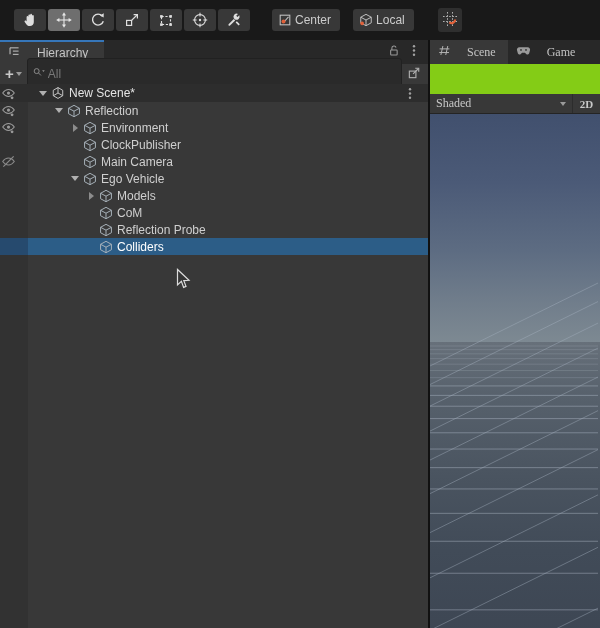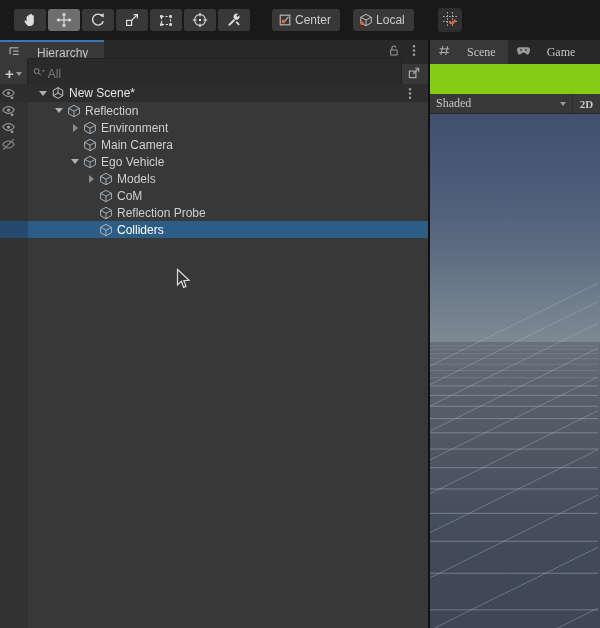--- a/index.html
+++ b/index.html
@@ -287,20 +287,34 @@
               <span class="obj-icon">
                 <svg width="14" height="14" viewBox="0 0 16 16" fill="none" stroke="#aab4bc" stroke-width="1.1">
                   <path d="M8 1.5 L14.2 4.9 V11.1 L8 14.5 L1.8 11.1 V4.9 Z"></path>
                   <path d="M1.8 4.9 L8 8.2 L14.2 4.9 M8 8.2 V14.5"></path>
                 </svg>
               </span>
               <span class="lbl">Environment</span>
             </div>
           </div>
           <div class="trow">
+            <div class="gutter-cell"></div>
+            <div class="row-main">
+              <span style="width: 40px; flex: 0 0 auto;"></span>
+              <span class="tri-slot"></span>
+              <span class="obj-icon">
+                <svg width="14" height="14" viewBox="0 0 16 16" fill="none" stroke="#aab4bc" stroke-width="1.1">
+                  <path d="M8 1.5 L14.2 4.9 V11.1 L8 14.5 L1.8 11.1 V4.9 Z"></path>
+                  <path d="M1.8 4.9 L8 8.2 L14.2 4.9 M8 8.2 V14.5"></path>
+                </svg>
+              </span>
+              <span class="lbl">ClockPublisher</span>
+            </div>
+          </div>
+          <div class="trow">
             <div class="gutter-cell">
               <svg width="15" height="15" viewBox="0 0 16 16" fill="none" stroke="#8a8a8a" stroke-width="1.1">
                 <path d="M1.8 8 C3.6 5.5 5.8 4.3 8 4.3 S12.4 5.5 14.2 8 C12.4 10.5 10.2 11.7 8 11.7 S3.6 10.5 1.8 8 Z"></path>
                 <line x1="2.5" y1="13.5" x2="13.5" y2="2.5" stroke-width="1.3"></line>
               </svg>
             </div>
             <div class="row-main">
               <span style="width: 40px; flex: 0 0 auto;"></span>
               <span class="tri-slot"></span>
               <span class="obj-icon">

